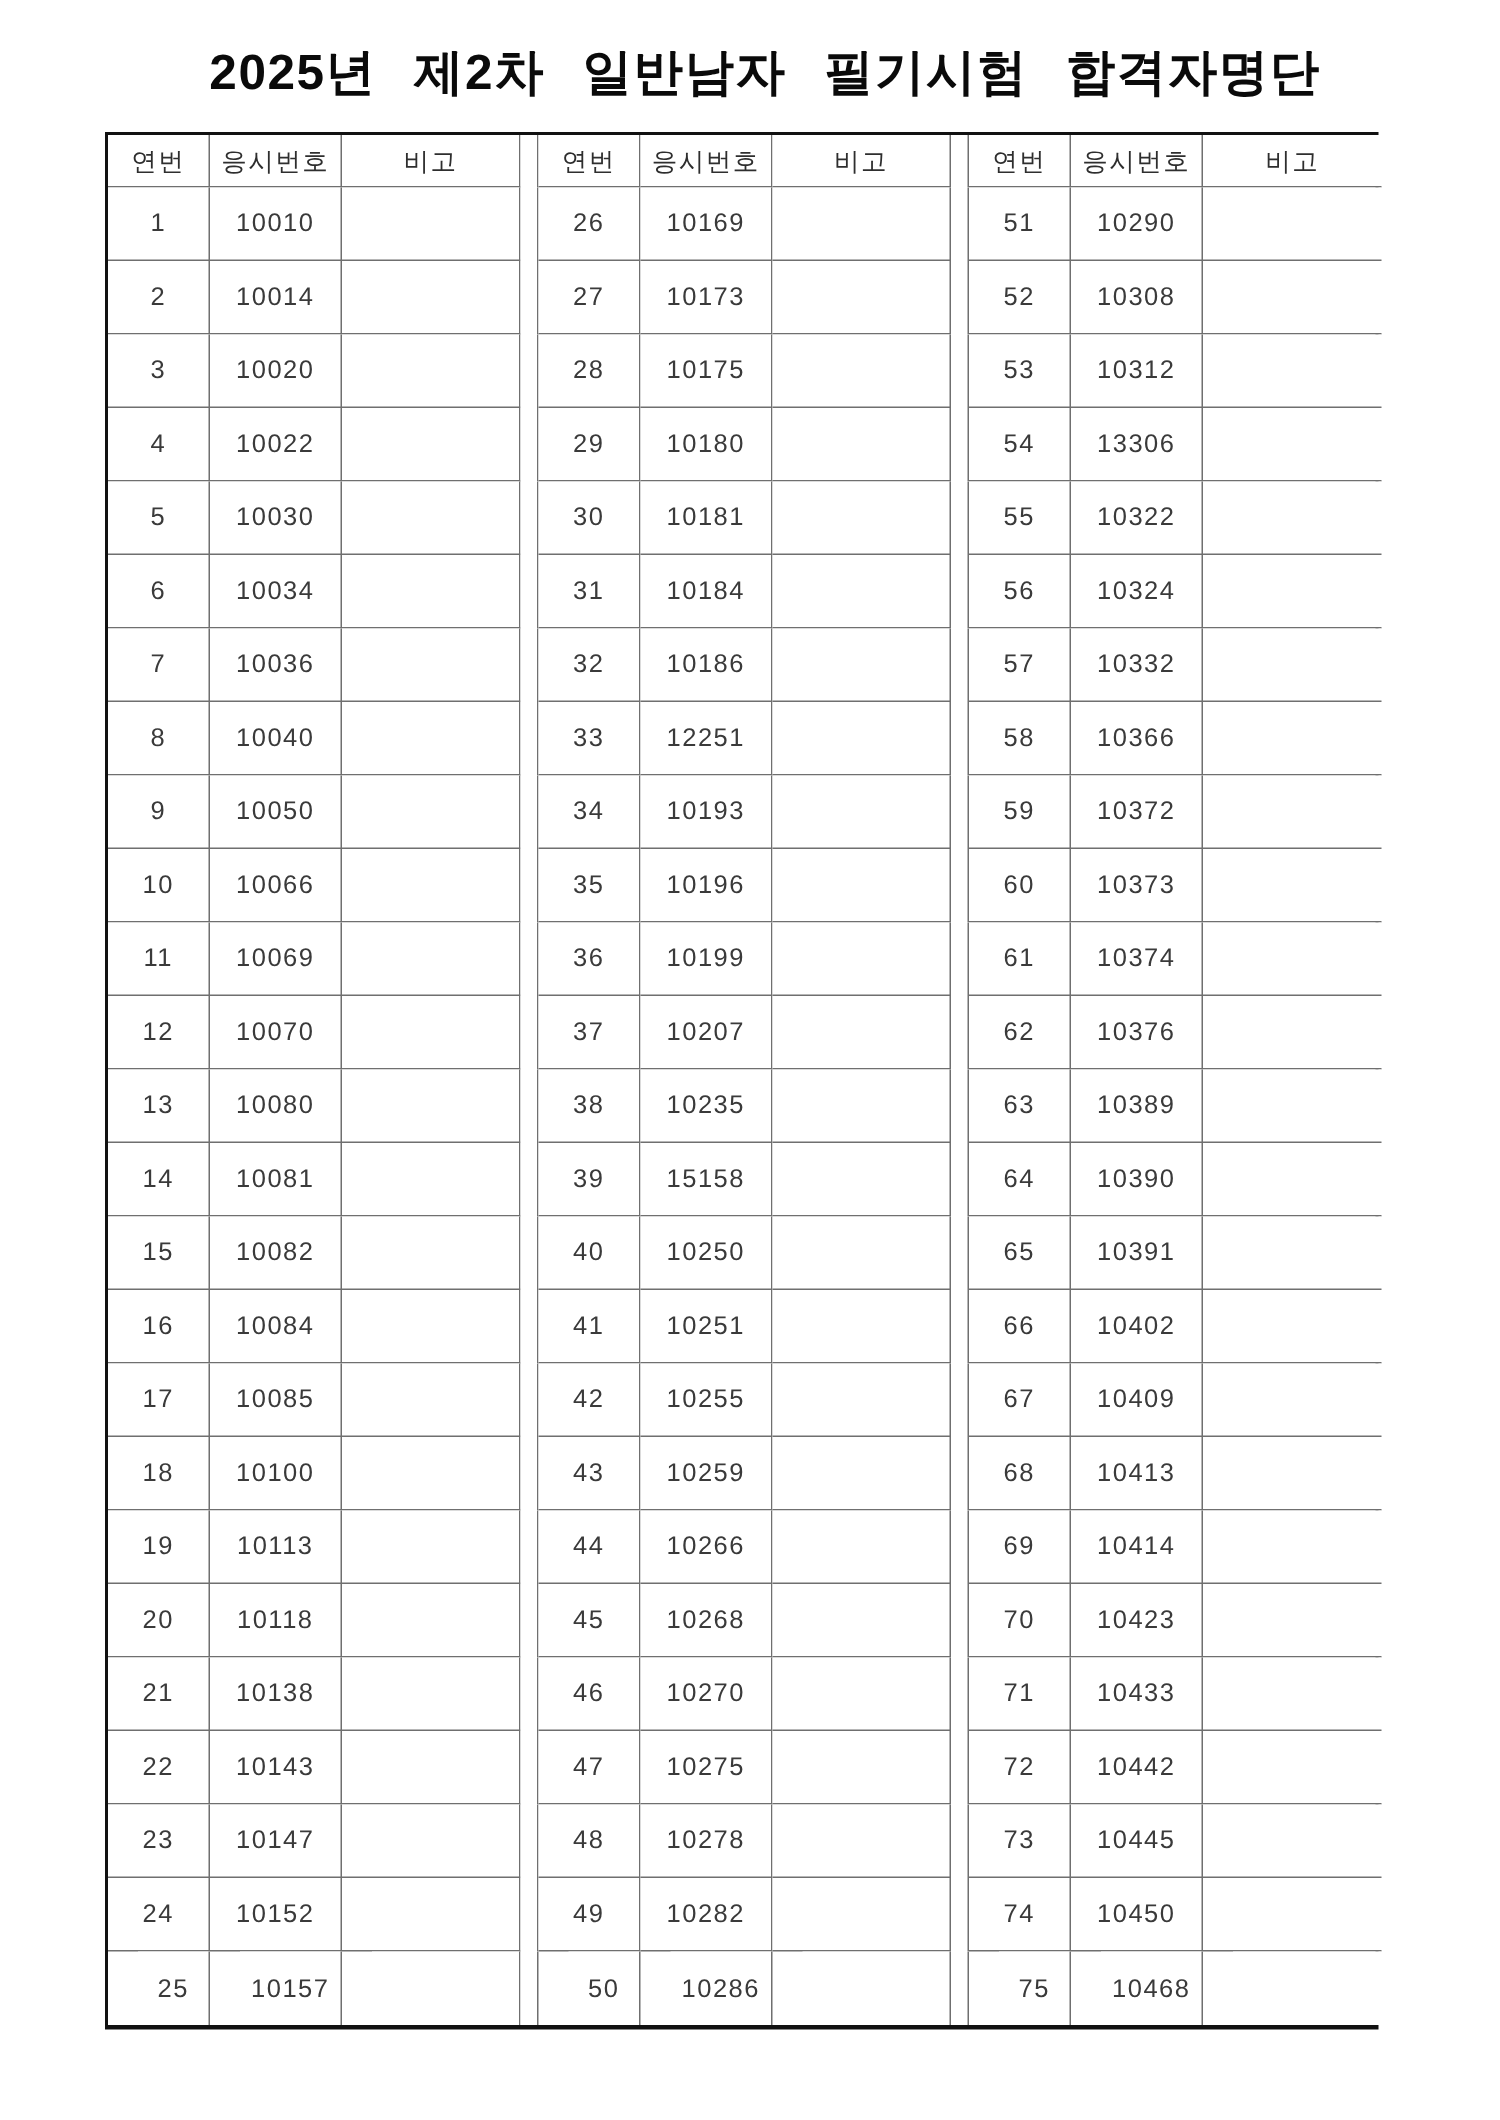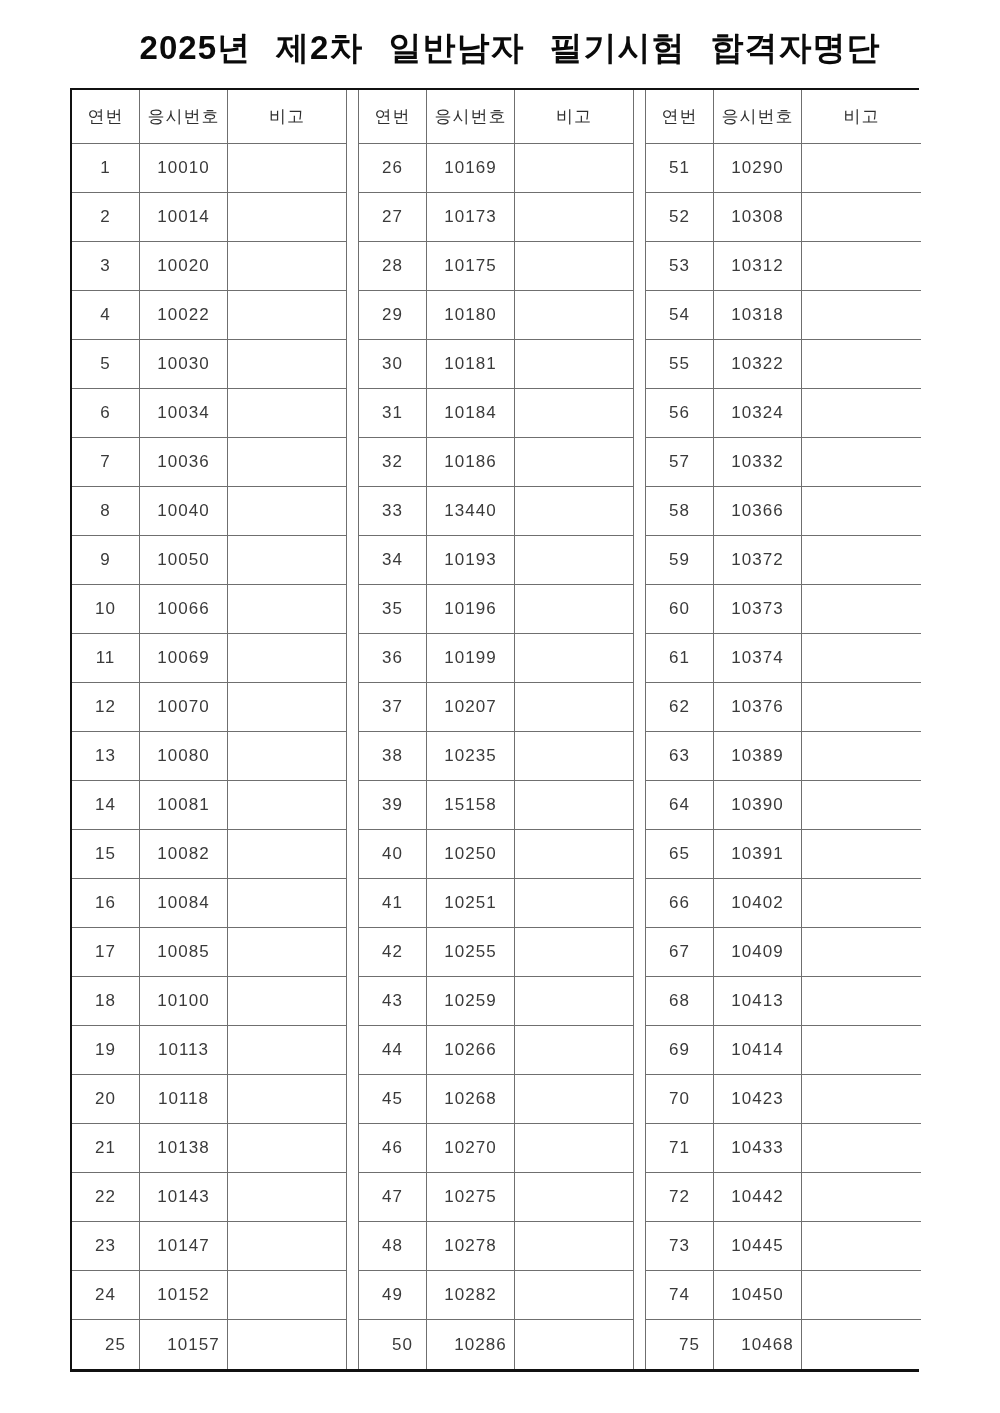--- a/index.html
+++ b/index.html
@@ -49,21 +49,21 @@
     align-items: center;
     justify-content: center;
     border-right: 1px solid #6f6f6f;
     border-bottom: 1px solid #6f6f6f;
     font-size: 17px;
     color: #3a3a3a;
     background: #ffffff;
     overflow: hidden;
   }
   .header-cell {
-    height: 54px;
+    height: 35px;
     font-size: 17px;
     color: #2e2e2e;
     letter-spacing: 1px;
     white-space: nowrap;
   }
   .data-cell { height: 49px; letter-spacing: 1px; }
   .gap-cell {
     border-bottom: none;   
   }
   .last-col { border-right: none; }
@@ -135,21 +135,21 @@
         <div class="cell data-cell last-col "></div>
         <div class="cell data-cell">4</div>
         <div class="cell data-cell">10022</div>
         <div class="cell data-cell"></div>
         <div class="cell data-cell gap-cell"></div>
         <div class="cell data-cell">29</div>
         <div class="cell data-cell">10180</div>
         <div class="cell data-cell"></div>
         <div class="cell data-cell gap-cell"></div>
         <div class="cell data-cell">54</div>
-        <div class="cell data-cell">10318</div>
+        <div class="cell data-cell">13306</div>
         <div class="cell data-cell last-col "></div>
         <div class="cell data-cell">5</div>
         <div class="cell data-cell">10030</div>
         <div class="cell data-cell"></div>
         <div class="cell data-cell gap-cell"></div>
         <div class="cell data-cell">30</div>
         <div class="cell data-cell">10181</div>
         <div class="cell data-cell"></div>
         <div class="cell data-cell gap-cell"></div>
         <div class="cell data-cell">55</div>
@@ -175,21 +175,21 @@
         <div class="cell data-cell"></div>
         <div class="cell data-cell gap-cell"></div>
         <div class="cell data-cell">57</div>
         <div class="cell data-cell">10332</div>
         <div class="cell data-cell last-col "></div>
         <div class="cell data-cell">8</div>
         <div class="cell data-cell">10040</div>
         <div class="cell data-cell"></div>
         <div class="cell data-cell gap-cell"></div>
         <div class="cell data-cell">33</div>
-        <div class="cell data-cell">13440</div>
+        <div class="cell data-cell">12251</div>
         <div class="cell data-cell"></div>
         <div class="cell data-cell gap-cell"></div>
         <div class="cell data-cell">58</div>
         <div class="cell data-cell">10366</div>
         <div class="cell data-cell last-col "></div>
         <div class="cell data-cell">9</div>
         <div class="cell data-cell">10050</div>
         <div class="cell data-cell"></div>
         <div class="cell data-cell gap-cell"></div>
         <div class="cell data-cell">34</div>

